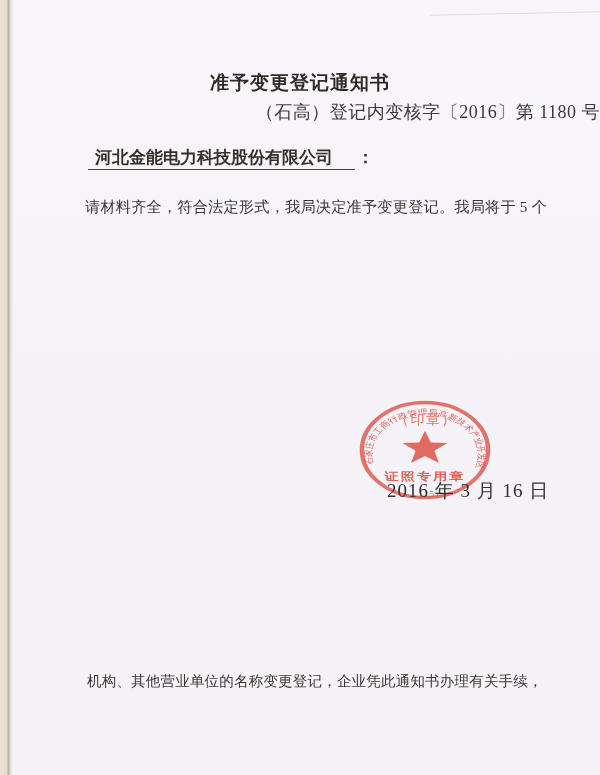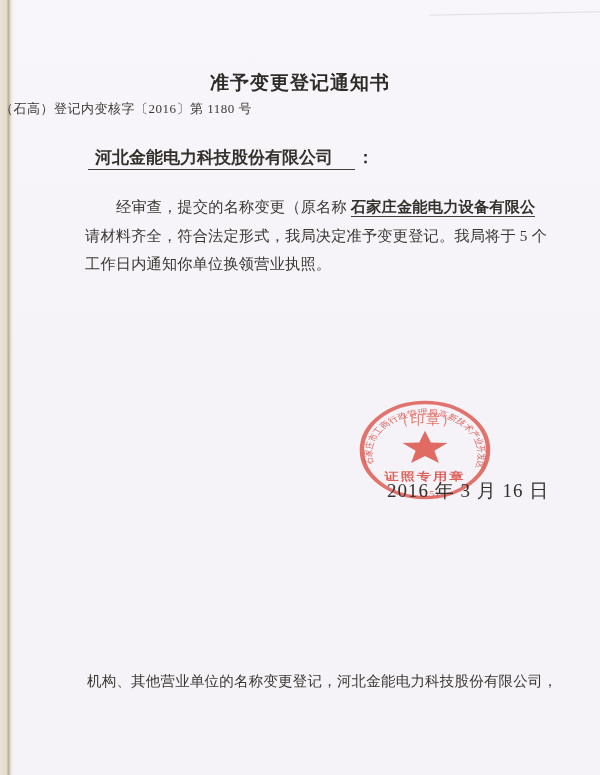--- a/index.html
+++ b/index.html
@@ -18,21 +18,21 @@
   .scan-topline{
     position:absolute;left:430px;top:13px;width:170px;height:1px;
     background:rgba(160,150,150,.25);transform:rotate(-1.2deg);
   }
   .title{
     position:absolute;left:0;top:70px;width:600px;margin:0;
     text-align:center;font-size:19px;font-weight:700;letter-spacing:1px;color:#2f2c28;
   }
   .docnum{
     position:absolute;left:0;top:100px;width:600px;
-    text-align:left;font-size:13px;letter-spacing:.5px;color:#3c3833;
+    text-align:right;font-size:18px;letter-spacing:.5px;color:#3c3833;
   }
   .addressee{
     position:absolute;left:88px;top:146px;font-size:17px;font-weight:700;color:#33302b;
   }
   .addressee .u{
     border-bottom:1.5px solid #44403a;padding:0 22px 2px 7px;
   }
   .addressee .colon{font-weight:700;margin-left:2px;}
   .bodytext{
     position:absolute;left:85px;top:193px;width:450px;
@@ -72,43 +72,37 @@
 
   <h1 class="title">准予变更登记通知书</h1>
 
   <div class="docnum">（石高）登记内变核字〔2016〕第 1180 号</div>
 
   <div class="addressee">
     <span class="u">河北金能电力科技股份有限公司</span><span class="colon">：</span>
   </div>
 
   <div class="bodytext">
-    <div class="bline indent">
-      <span>经审查，提交的名称变更（原名称 </span><span class="u">石家庄金能电力设备有限公</span>
-    </div>
     <div class="bline">
       <span>请材料齐全，符合法定形式，我局决定准予变更登记。我局将于 5 个</span>
-    </div>
-    <div class="bline">
-      <span>工作日内通知你单位换领营业执照。</span>
     </div>
   </div>
 
   <svg class="seal" viewBox="0 0 140 140" preserveAspectRatio="none">
     <circle cx="70" cy="70" r="64" fill="none" stroke="#d9453a" stroke-width="4.5" opacity="0.8"></circle>
     <path id="sealArc" d="M 18,91 A 54,54 0 1 1 122,91" fill="none"></path>
     <text font-size="10" fill="#d9453a" opacity="0.9" letter-spacing="0">
       <textPath href="#sealArc" startOffset="2">石家庄市工商行政管理局高新技术产业开发区分局</textPath>
     </text>
     <polygon points="70,44 75.9,59.9 92.8,60.6 79.5,71.1 84.1,87.4 70,78 55.9,87.4 60.5,71.1 47.2,60.6 64.1,59.9" fill="#d9453a" opacity="0.85"></polygon>
     <text x="70" y="110" text-anchor="middle" font-size="14.5" font-weight="bold" fill="#d9453a" letter-spacing="2" opacity="0.9">证照专用章</text>
     <text x="74" y="133" text-anchor="middle" font-size="11" fill="#d9453a" opacity="0.85">（15）</text>
   </svg>
 
   <div class="seal-label">（印章）</div>
 
   <div class="date">2016 年 3 月 16 日</div>
 
   <div class="footer">
-    <div class="fline">机构、其他营业单位的名称变更登记，河北金能电力科技股份有限公司，</div>
+    <div class="fline">机构、其他营业单位的名称变更登记，企业凭此通知书办理有关手续，</div>
   </div>
 
 </div>
 
 </body></html>

